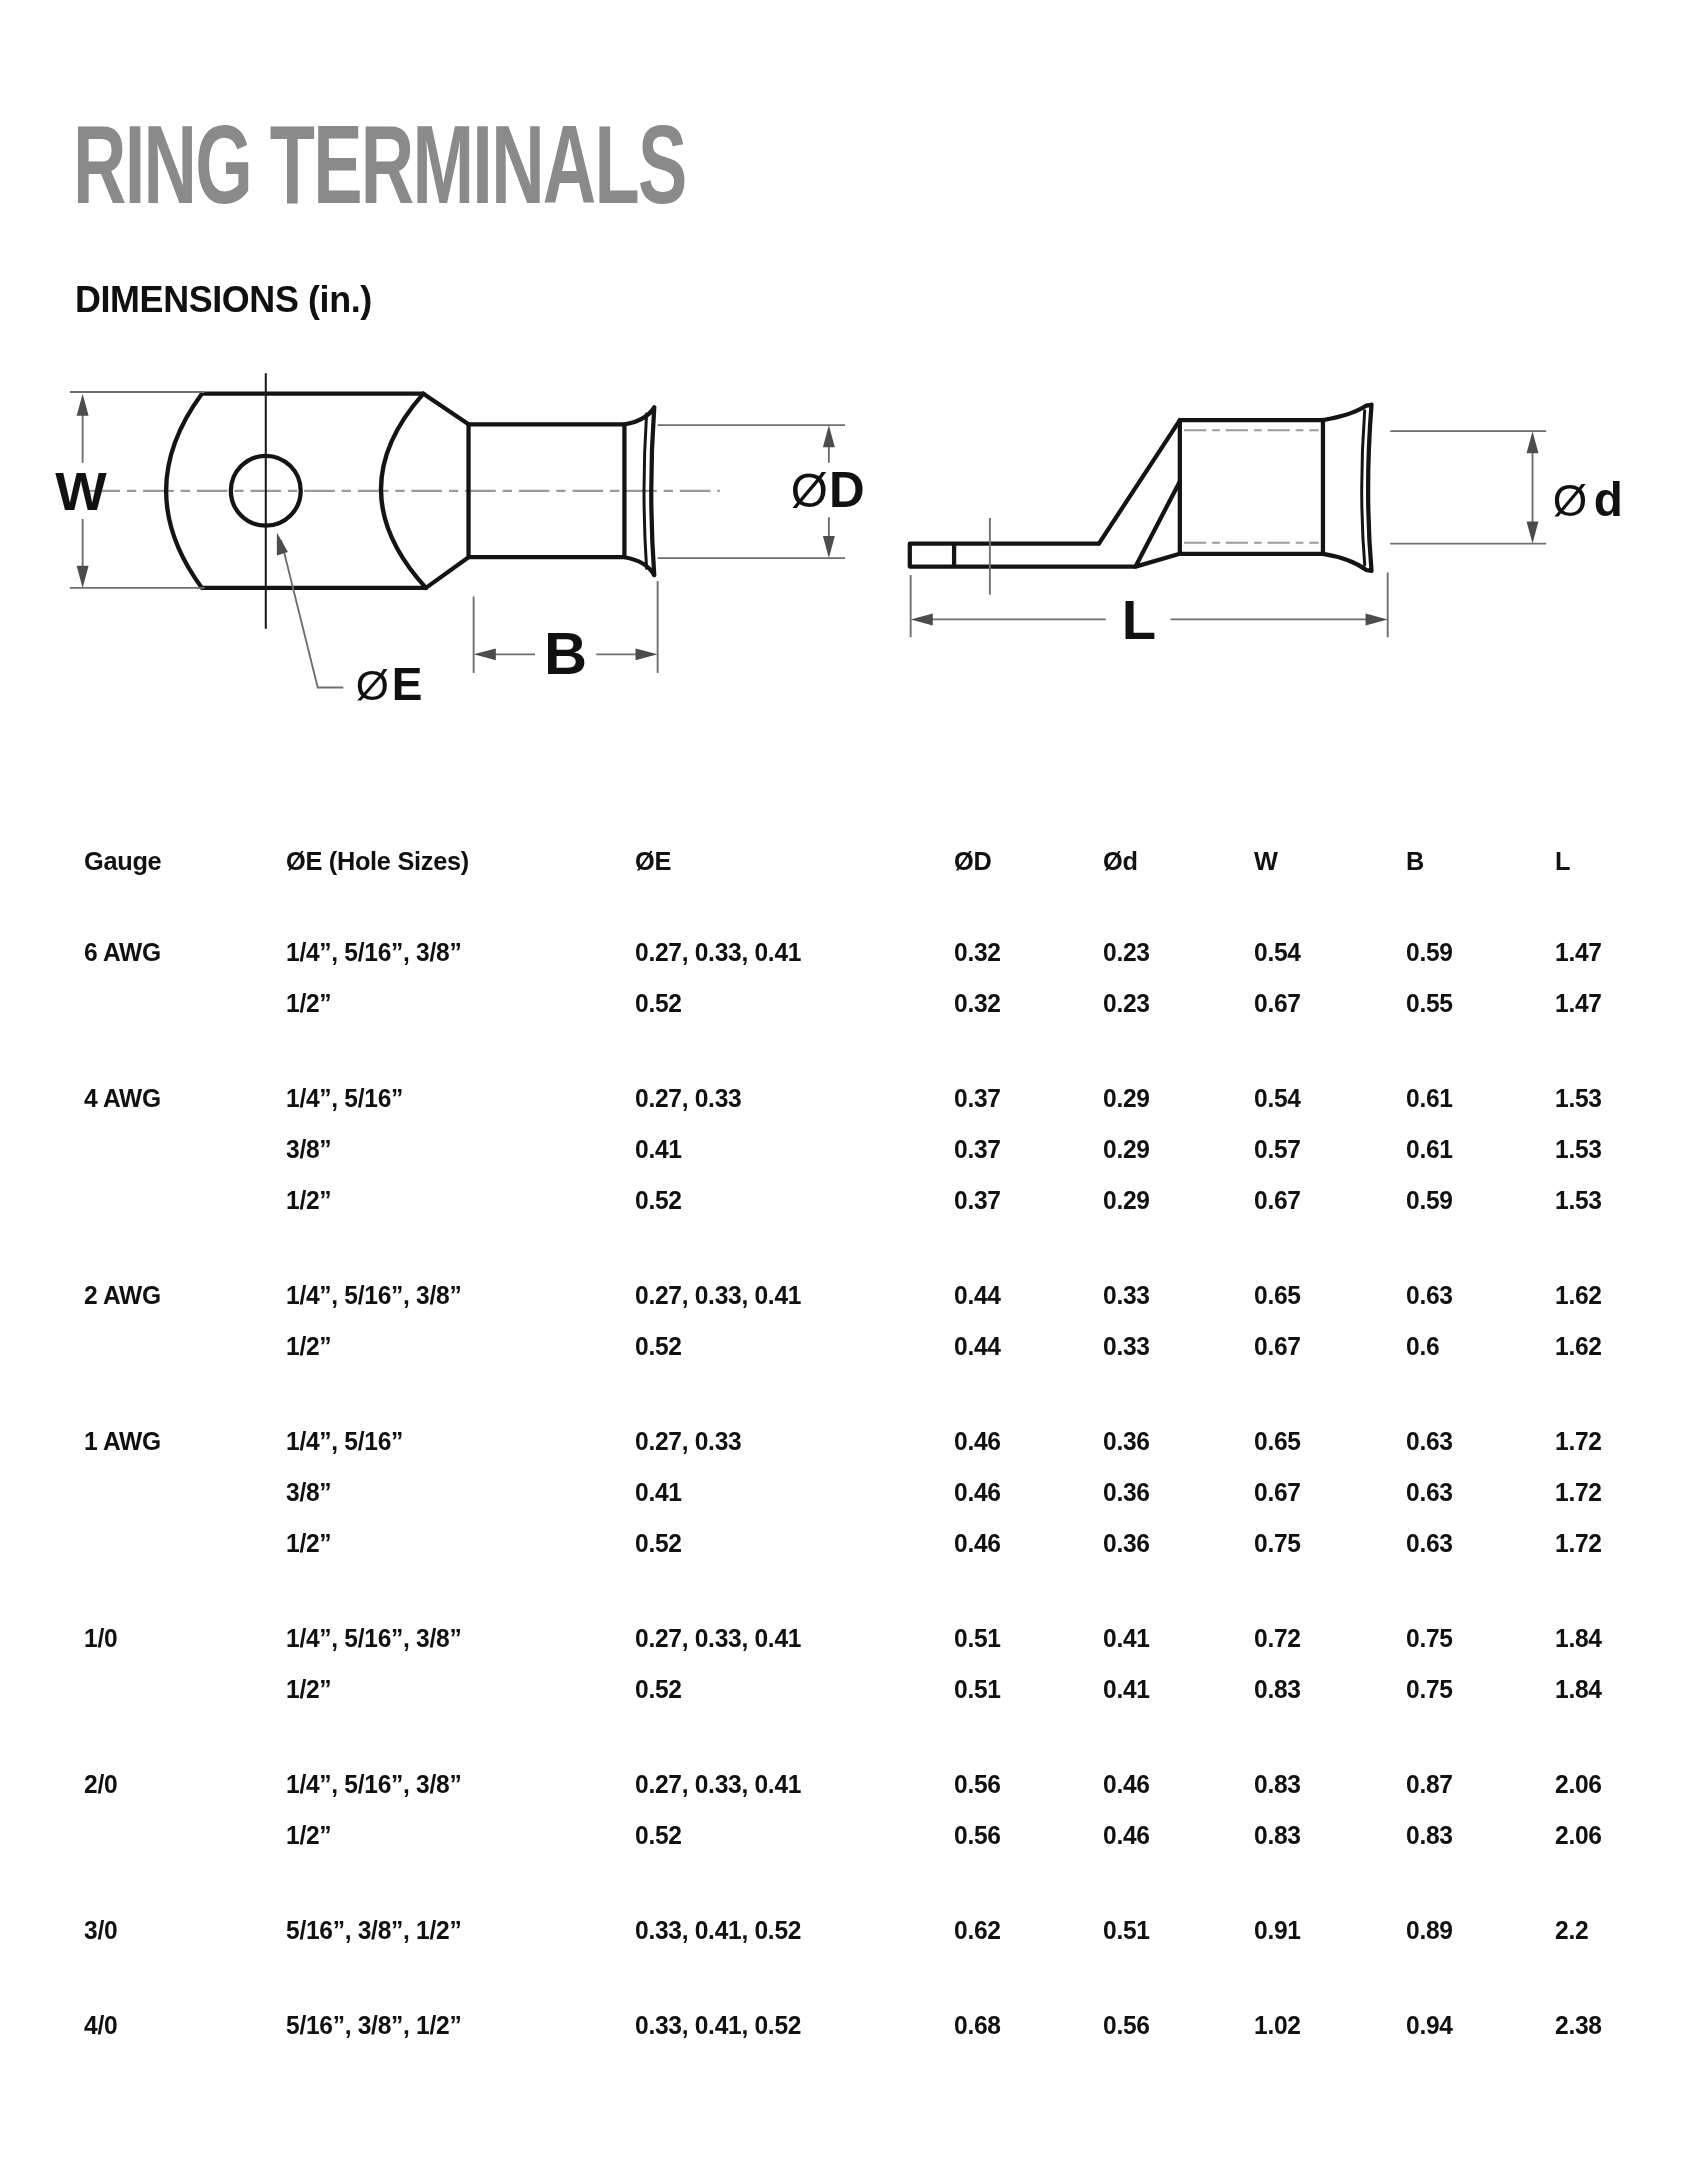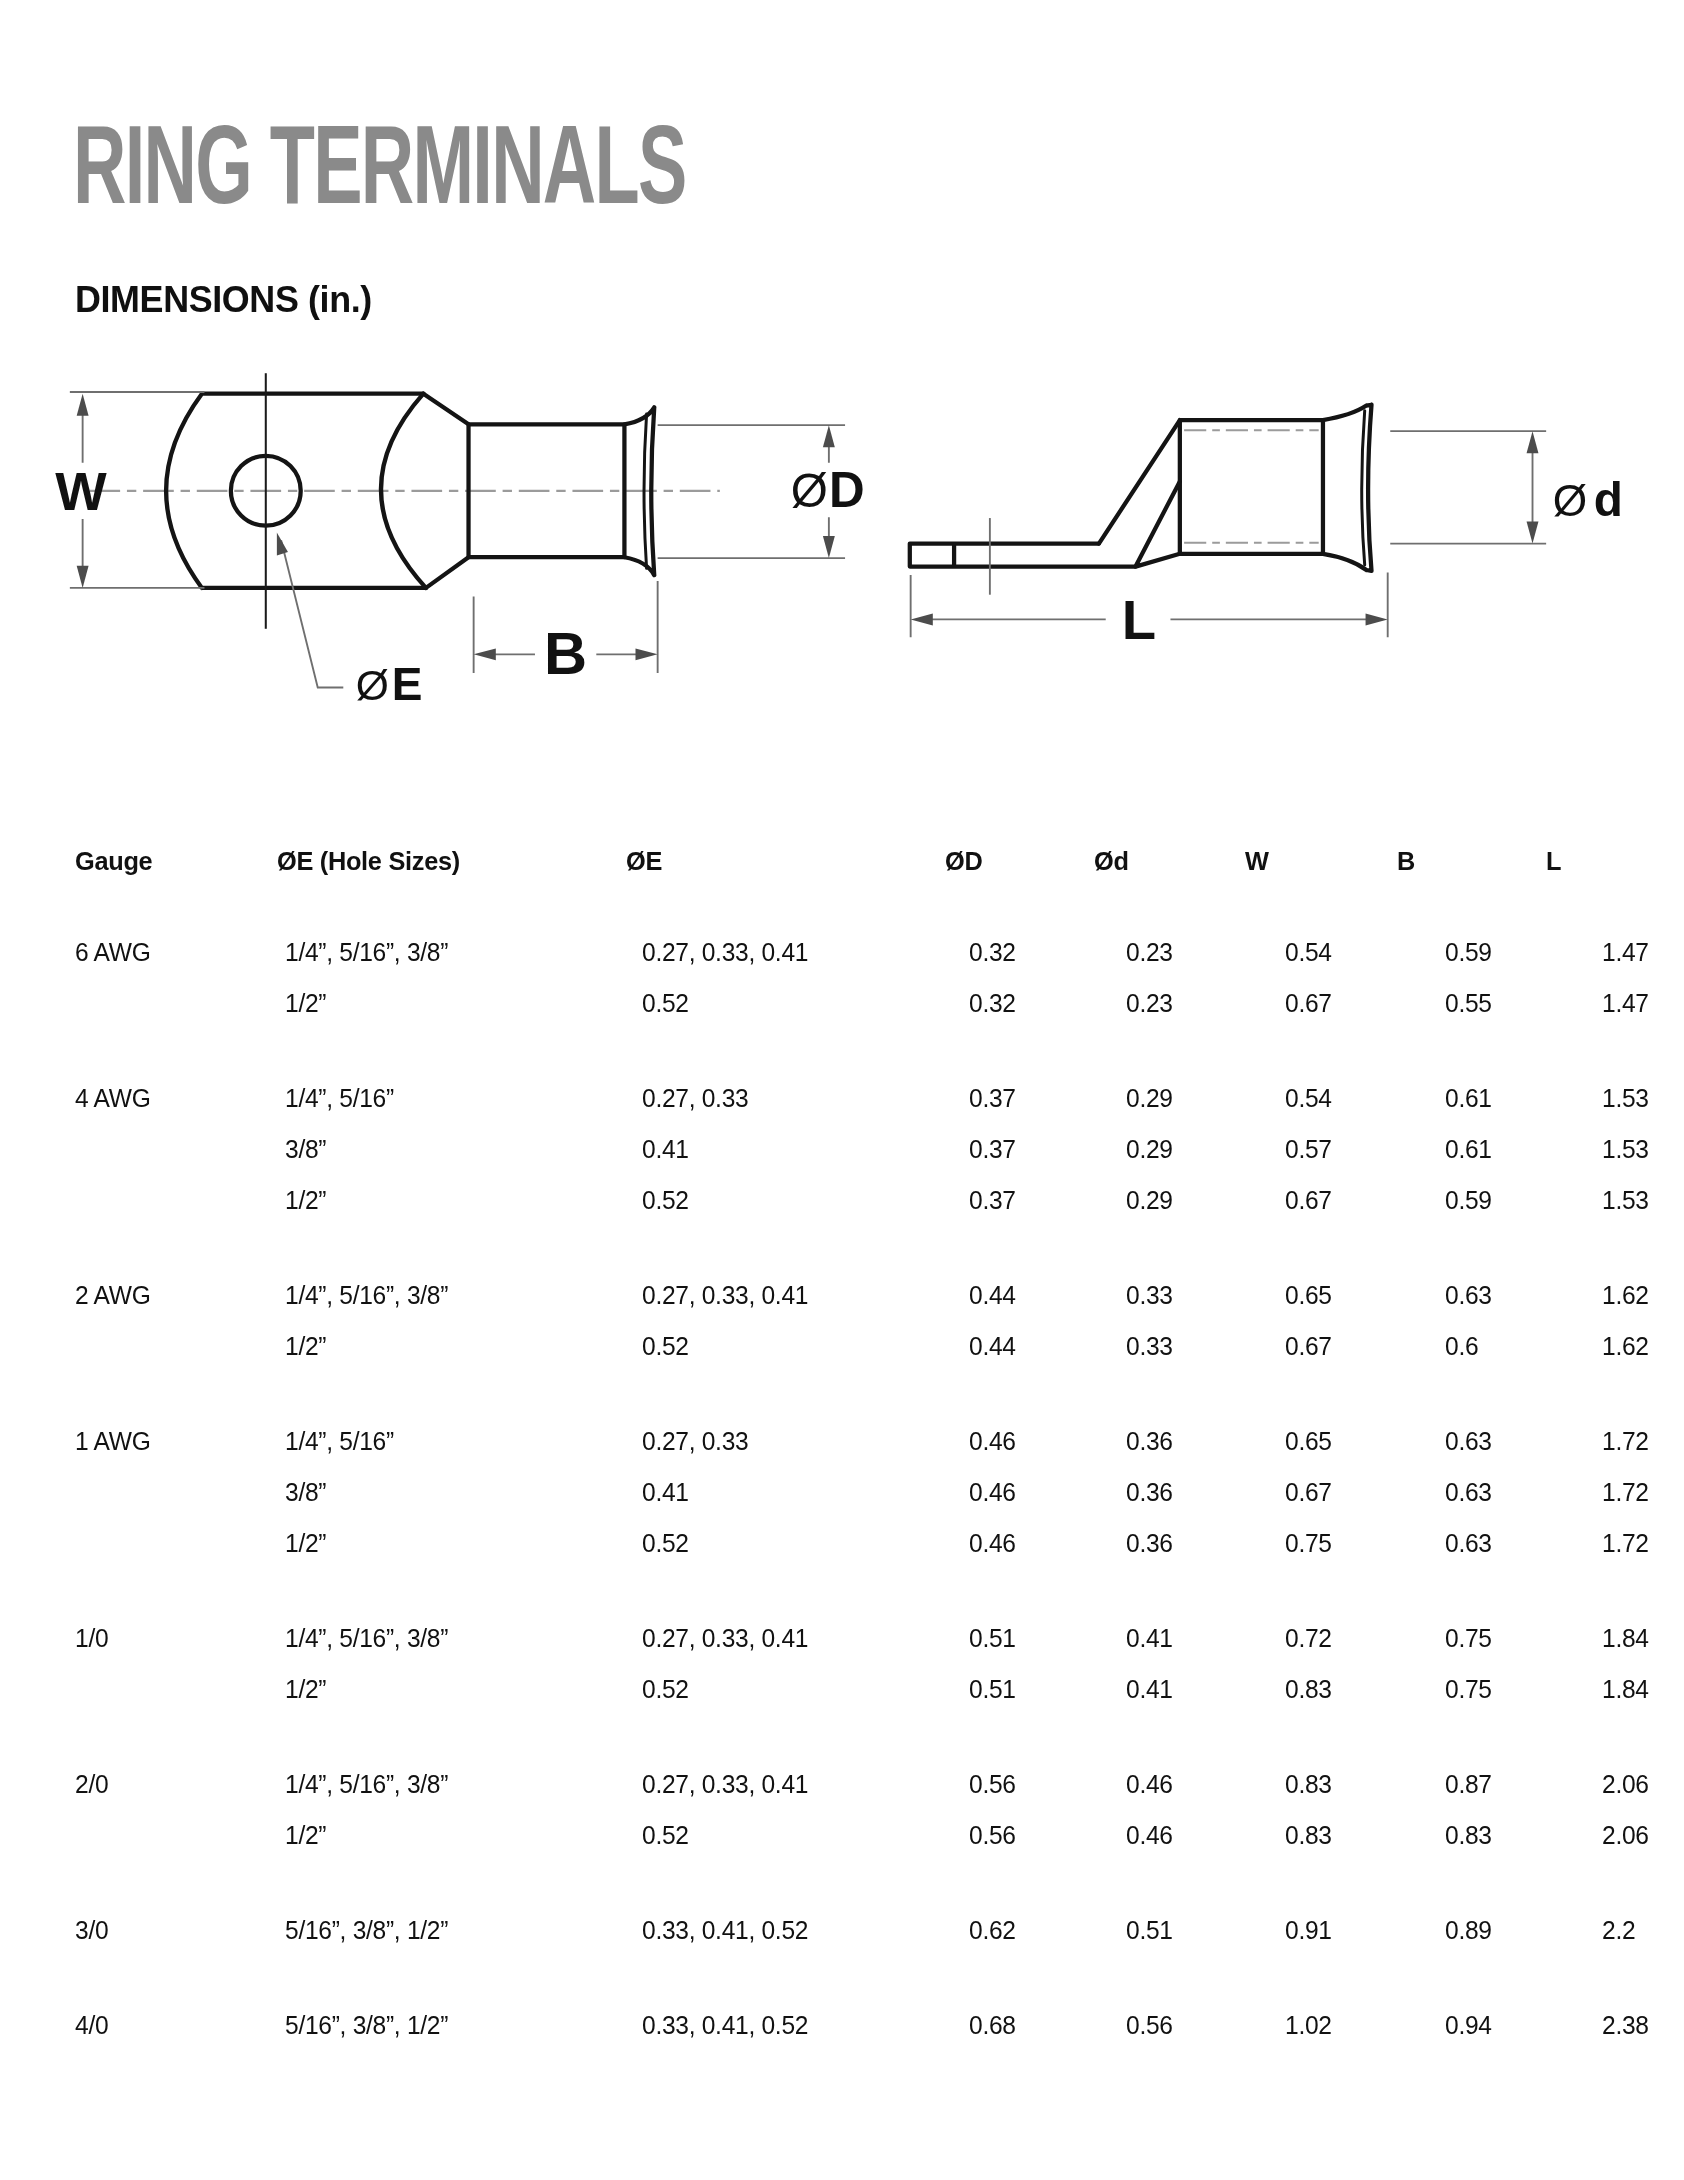--- a/index.html
+++ b/index.html
@@ -27,28 +27,28 @@
   .cross{stroke:#1a1a1a;stroke-width:2.4;fill:none;}
   .cline{stroke:#9b9b9b;stroke-width:2.6;fill:none;stroke-dasharray:36 8 11 8;}
   .cline2{stroke:#9b9b9b;stroke-width:2.4;fill:none;stroke-dasharray:26 7 9 7;}
   .dim{stroke:#6f6f6f;stroke-width:2.2;fill:none;}
   .arrow{fill:#4c4c4c;stroke:none;}
   .dimtext{fill:#111;font-family:"Liberation Sans",sans-serif;}
   .heavy{font-weight:800;}
   .phi{font-weight:400;}
 
   
-  .spec-table{position:absolute;left:75px;top:839px;width:1584px;}
+  .spec-table{position:absolute;left:84px;top:839px;width:1584px;}
   .trow,.thead{
     display:grid;
     grid-template-columns:202px 349px 319px 149px 151px 152px 149px 96px;
     align-items:center;
   }
   .thead{height:44px;font-weight:bold;font-size:26.4px;letter-spacing:-0.3px;}
-  .trow{height:51px;font-size:25.6px;letter-spacing:-0.3px;font-weight:400;gap:8px;}
+  .trow{height:51px;font-size:25.6px;letter-spacing:-0.3px;font-weight:700;}
   .tgroup{margin-top:44px;}
   .tcell,.hcell{white-space:nowrap;transform:scaleX(0.96);transform-origin:left center;}
 </style>
 </head>
 <body>
 
 <div>
 
   <h1 class="title">RING TERMINALS</h1>
   <h2 class="subtitle">DIMENSIONS (in.)</h2>

